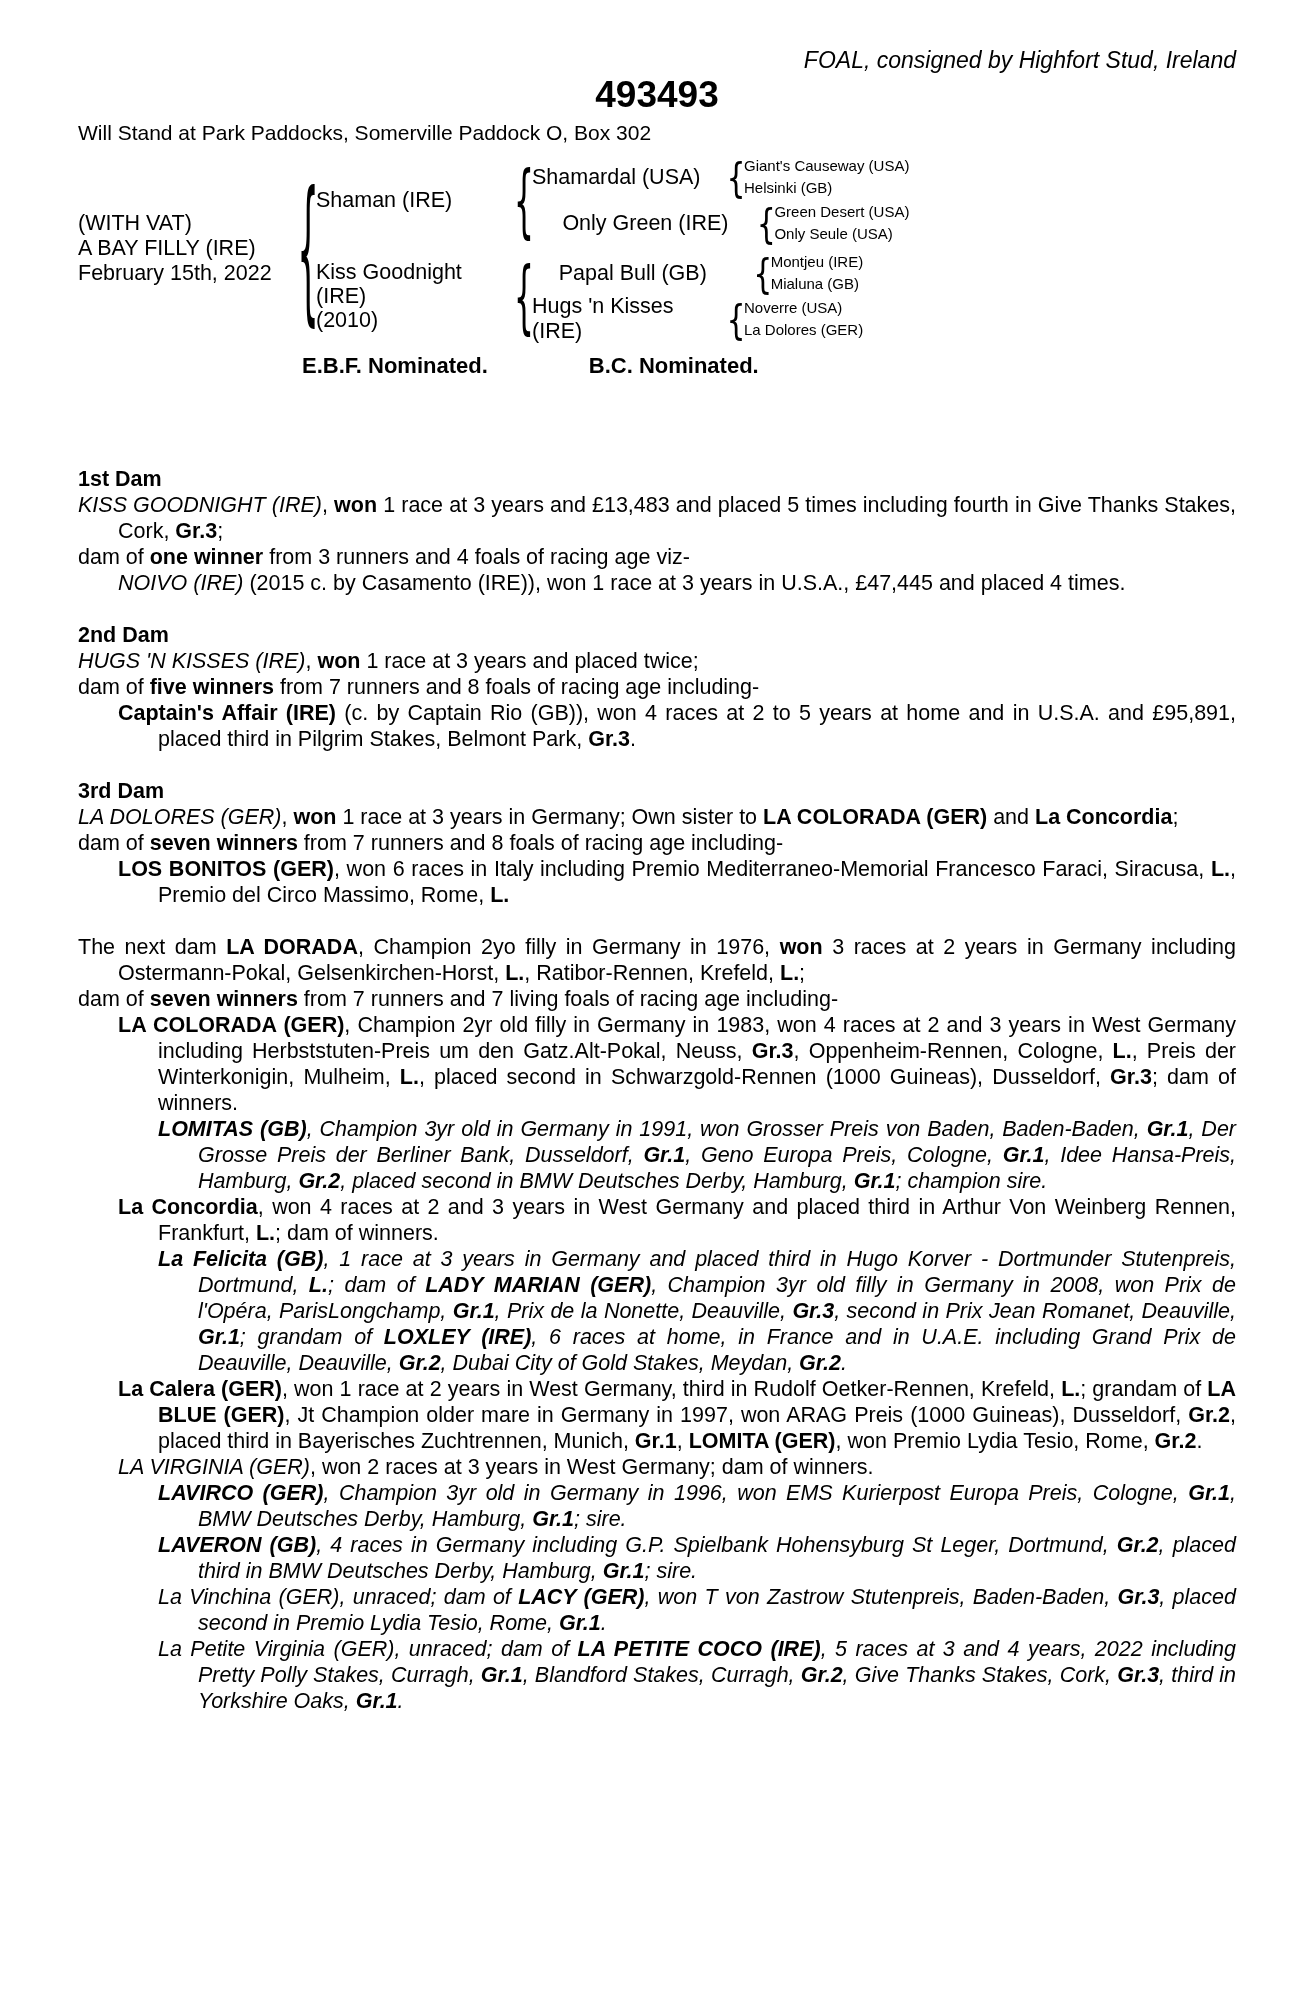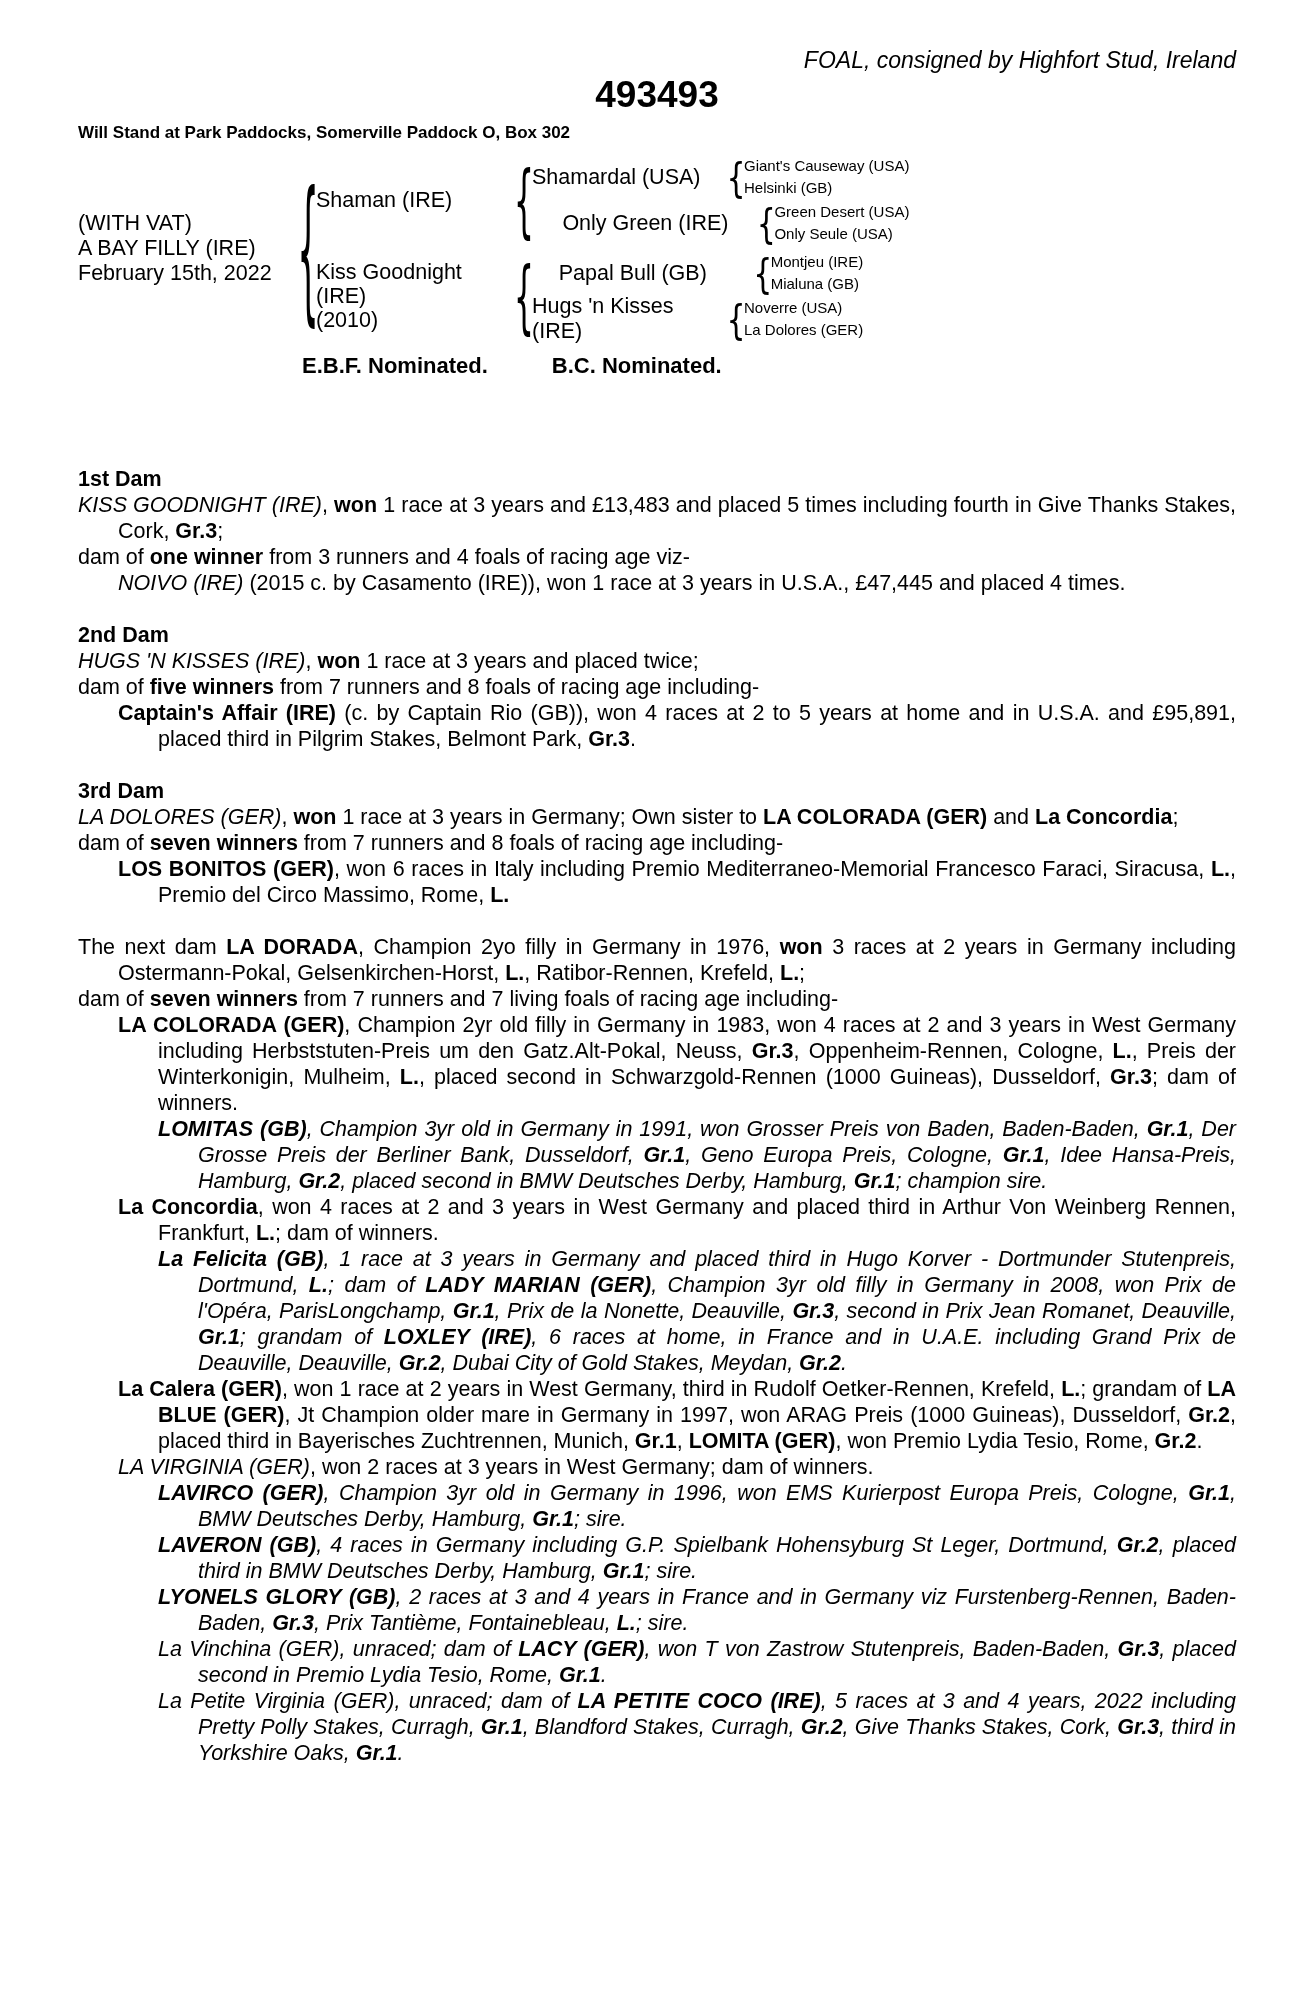--- a/index.html
+++ b/index.html
@@ -7,42 +7,42 @@
     width: 1314px; height: 2000px;
     background: #ffffff; color: #000000;
     font-family: "Liberation Sans", sans-serif;
     overflow: hidden;
   }
   .page { padding: 46px 78px 0 78px; }
 
   
   .consign { text-align: right; font-style: italic; font-size: 23px; line-height: 28px; }
   .lot-row { display: flex; justify-content: center; align-items: baseline; font-weight: bold; font-size: 37px; line-height: 42px; }
-  .stand { font-weight: bold; font-size: 17px; line-height: 26px; margin-top: 4px; }
+  .stand { font-weight: normal; font-size: 21px; line-height: 26px; margin-top: 4px; }
 
   
   .ped { display: flex; align-items: center; margin-top: 8px; font-size: 21.5px; }
   .ped-subject { width: 222px; line-height: 25px; }
   .ped-subject .subj-name { font-weight: normal; }
   .gen1-col { display: flex; flex-direction: column; gap: 4px; }
   .gen1-row { display: flex; align-items: center; }
   .gen1-name { width: 200px; line-height: 24px; }
   .gen2-col { display: flex; flex-direction: column; align-items: flex-end; }
   .gen2-row { display: flex; align-items: center; height: 46px; }
   .gen2-name { width: 196px; }
   .gen3-col { font-size: 15px; line-height: 22px; }
   .brace {
     display: flex; align-items: center; justify-content: center;
     width: 16px; font-family: "DejaVu Sans", sans-serif; font-weight: 400;
   }
   .brace-sm { font-size: 30px; transform: scaleY(1.35); }
   .brace-md { font-size: 32px; transform: scaleY(2.5); }
   .brace-xl { font-size: 34px; transform: scaleY(4.6); }
 
-  .nominated { display: flex; gap: 64px; margin: 10px 0 0 224px; font-weight: bold; font-size: 22px; line-height: 28px; }
+  .nominated { display: flex; gap: 101px; margin: 10px 0 0 224px; font-weight: bold; font-size: 22px; line-height: 28px; }
 
   
   .section { margin-top: 26px; }
   .section-first { margin-top: 86px; }
   .dam-heading { font-size: 21.5px; line-height: 26px; font-weight: bold; margin: 0; }
   .para { margin: 0; font-size: 21.5px; line-height: 26px; text-align: justify; }
   .h0 { padding-left: 40px;  text-indent: -40px; }
   .h1 { padding-left: 80px;  text-indent: -40px; }
   .h2 { padding-left: 120px; text-indent: -40px; font-style: italic; }
   .b { font-weight: bold; }
@@ -155,18 +155,17 @@
     <p class="para h0"><span>The next dam </span><span class="b">LA DORADA</span><span>, Champion 2yo filly in Germany in 1976, </span><span class="b">won</span><span> 3 races at 2 years in Germany including Ostermann-Pokal, Gelsenkirchen-Horst, </span><span class="b">L.</span><span>, Ratibor-Rennen, Krefeld, </span><span class="b">L.</span><span>;</span></p>
     <p class="para h0"><span>dam of </span><span class="b">seven winners</span><span> from 7 runners and 7 living foals of racing age including-</span></p>
     <p class="para h1"><span class="b">LA COLORADA (GER)</span><span>, Champion 2yr old filly in Germany in 1983, won 4 races at 2 and 3 years in West Germany including Herbststuten-Preis um den Gatz.Alt-Pokal, Neuss, </span><span class="b">Gr.3</span><span>, Oppenheim-Rennen, Cologne, </span><span class="b">L.</span><span>, Preis der Winterkonigin, Mulheim, </span><span class="b">L.</span><span>, placed second in Schwarzgold-Rennen (1000 Guineas), Dusseldorf, </span><span class="b">Gr.3</span><span>; dam of winners.</span></p>
     <p class="para h2"><span class="b">LOMITAS (GB)</span><span>, Champion 3yr old in Germany in 1991, won Grosser Preis von Baden, Baden-Baden, </span><span class="b">Gr.1</span><span>, Der Grosse Preis der Berliner Bank, Dusseldorf, </span><span class="b">Gr.1</span><span>, Geno Europa Preis, Cologne, </span><span class="b">Gr.1</span><span>, Idee Hansa-Preis, Hamburg, </span><span class="b">Gr.2</span><span>, placed second in BMW Deutsches Derby, Hamburg, </span><span class="b">Gr.1</span><span>; champion sire.</span></p>
     <p class="para h1"><span class="b">La Concordia</span><span>, won 4 races at 2 and 3 years in West Germany and placed third in Arthur Von Weinberg Rennen, Frankfurt, </span><span class="b">L.</span><span>; dam of winners.</span></p>
     <p class="para h2"><span class="b">La Felicita (GB)</span><span>, 1 race at 3 years in Germany and placed third in Hugo Korver - Dortmunder Stutenpreis, Dortmund, </span><span class="b">L.</span><span>; dam of </span><span class="b">LADY MARIAN (GER)</span><span>, Champion 3yr old filly in Germany in 2008, won Prix de l'Opéra, ParisLongchamp, </span><span class="b">Gr.1</span><span>, Prix de la Nonette, Deauville, </span><span class="b">Gr.3</span><span>, second in Prix Jean Romanet, Deauville, </span><span class="b">Gr.1</span><span>; grandam of </span><span class="b">LOXLEY (IRE)</span><span>, 6 races at home, in France and in U.A.E. including Grand Prix de Deauville, Deauville, </span><span class="b">Gr.2</span><span>, Dubai City of Gold Stakes, Meydan, </span><span class="b">Gr.2</span><span>.</span></p>
     <p class="para h1"><span class="b">La Calera (GER)</span><span>, won 1 race at 2 years in West Germany, third in Rudolf Oetker-Rennen, Krefeld, </span><span class="b">L.</span><span>; grandam of </span><span class="b">LA BLUE (GER)</span><span>, Jt Champion older mare in Germany in 1997, won ARAG Preis (1000 Guineas), Dusseldorf, </span><span class="b">Gr.2</span><span>, placed third in Bayerisches Zuchtrennen, Munich, </span><span class="b">Gr.1</span><span>, </span><span class="b">LOMITA (GER)</span><span>, won Premio Lydia Tesio, Rome, </span><span class="b">Gr.2</span><span>.</span></p>
     <p class="para h1"><span class="i">LA VIRGINIA (GER)</span><span>, won 2 races at 3 years in West Germany; dam of winners.</span></p>
     <p class="para h2"><span class="b">LAVIRCO (GER)</span><span>, Champion 3yr old in Germany in 1996, won EMS Kurierpost Europa Preis, Cologne, </span><span class="b">Gr.1</span><span>, BMW Deutsches Derby, Hamburg, </span><span class="b">Gr.1</span><span>; sire.</span></p>
     <p class="para h2"><span class="b">LAVERON (GB)</span><span>, 4 races in Germany including G.P. Spielbank Hohensyburg St Leger, Dortmund, </span><span class="b">Gr.2</span><span>, placed third in BMW Deutsches Derby, Hamburg, </span><span class="b">Gr.1</span><span>; sire.</span></p>
-    <p class="para h2"><span class="b">LYONELS GLORY (GB)</span><span>, 2 races at 3 and 4 years in France and in Germany viz Furstenberg-Rennen, Baden-Baden, </span><span class="b">Gr.3</span><span>, Prix Tantième, Fontainebleau, </span><span class="b">L.</span><span>; sire.</span></p>
     <p class="para h2"><span>La Vinchina (GER), unraced; dam of </span><span class="b">LACY (GER)</span><span>, won T von Zastrow Stutenpreis, Baden-Baden, </span><span class="b">Gr.3</span><span>, placed second in Premio Lydia Tesio, Rome, </span><span class="b">Gr.1</span><span>.</span></p>
     <p class="para h2"><span>La Petite Virginia (GER), unraced; dam of </span><span class="b">LA PETITE COCO (IRE)</span><span>, 5 races at 3 and 4 years, 2022 including Pretty Polly Stakes, Curragh, </span><span class="b">Gr.1</span><span>, Blandford Stakes, Curragh, </span><span class="b">Gr.2</span><span>, Give Thanks Stakes, Cork, </span><span class="b">Gr.3</span><span>, third in Yorkshire Oaks, </span><span class="b">Gr.1</span><span>.</span></p>
   </div>
 
 </div>
 
 </body></html>

